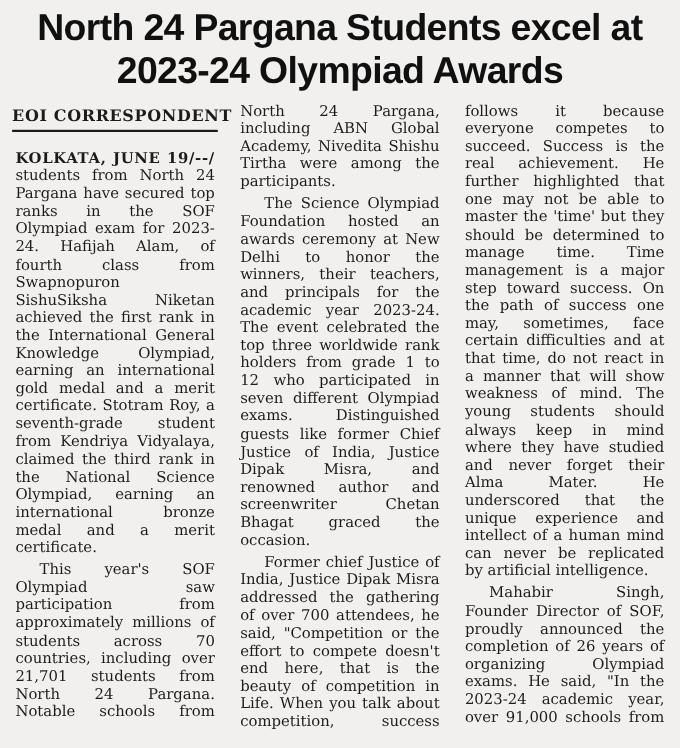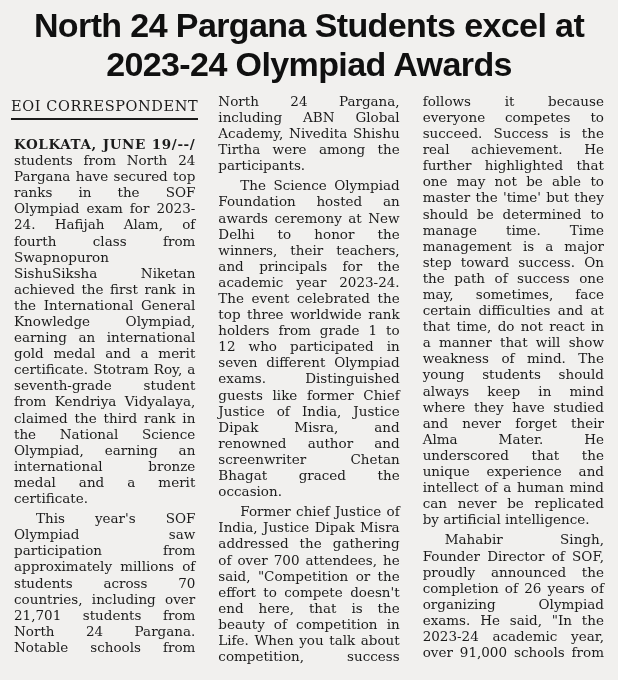--- a/index.html
+++ b/index.html
@@ -38,21 +38,21 @@
     column-fill: auto;
     height: 578px;
     overflow: hidden;
     font-size: 13.5px;
     line-height: 16.1px;
     text-align: justify;
     hyphens: none;
   }
   .byline {
     display: block;
-    font-weight: normal;
+    font-weight: bold;
     font-size: 14.5px;
     letter-spacing: 0.6px;
     text-align: right;
     white-space: nowrap;
     border-bottom: 2.5px solid #1b1b1b;
     padding: 3px 0 4px 0;
     margin: 2px 1px 16px 1px;
     text-indent: 0;
   }
   .article-body p {

